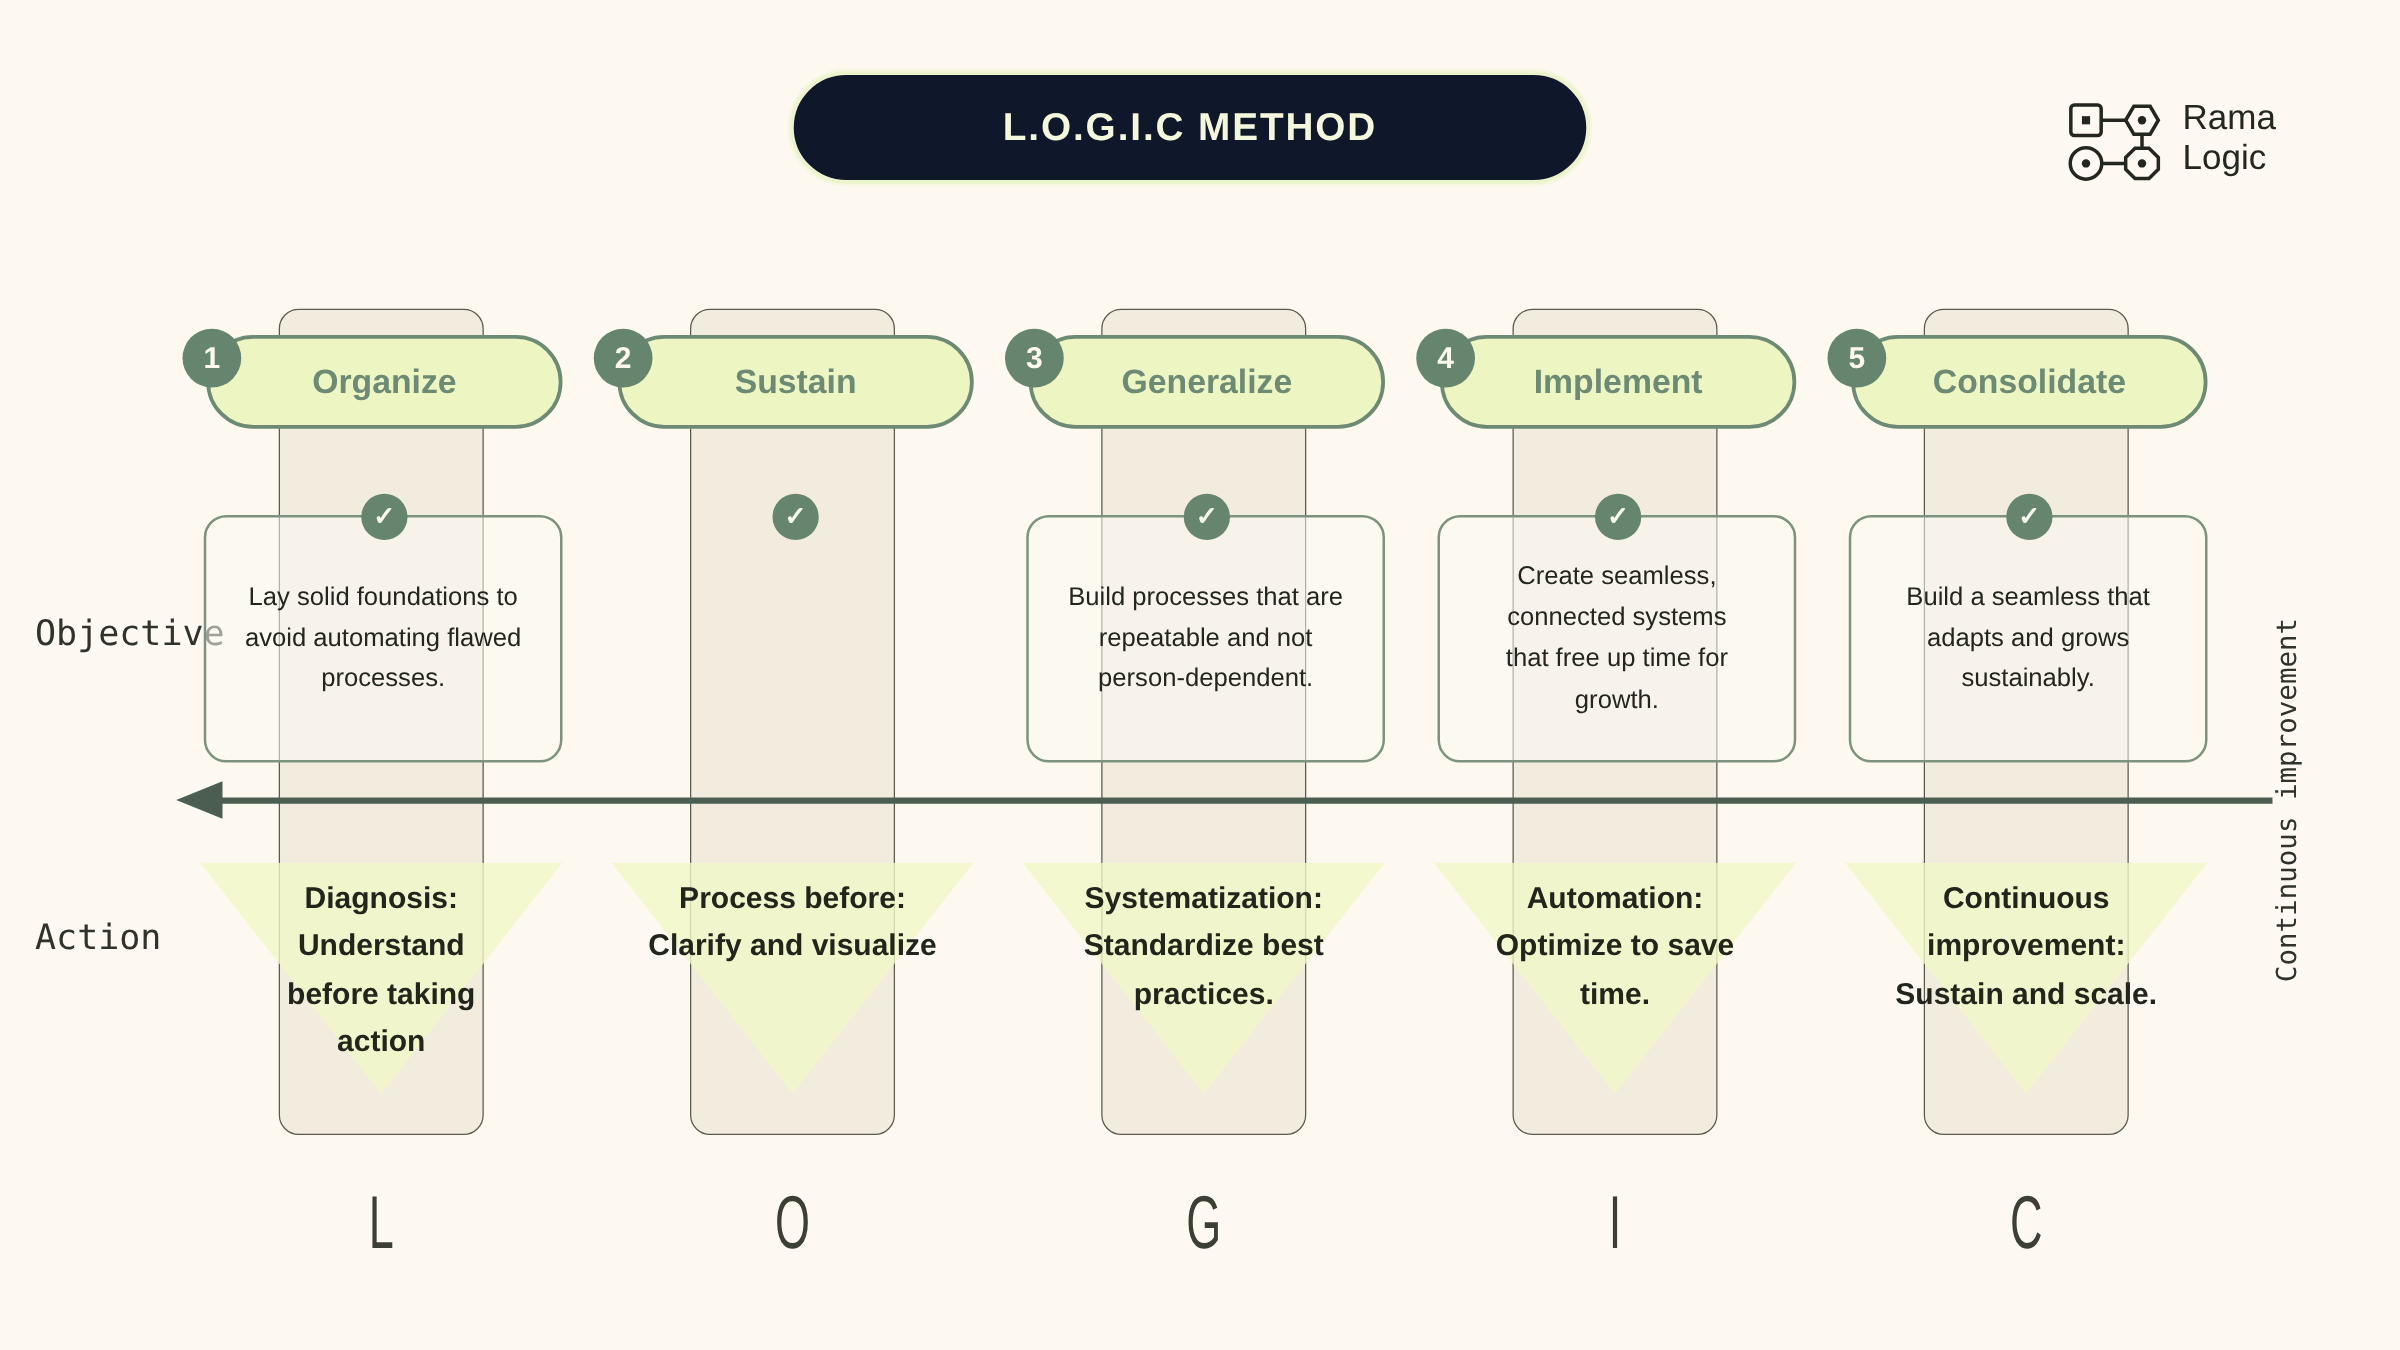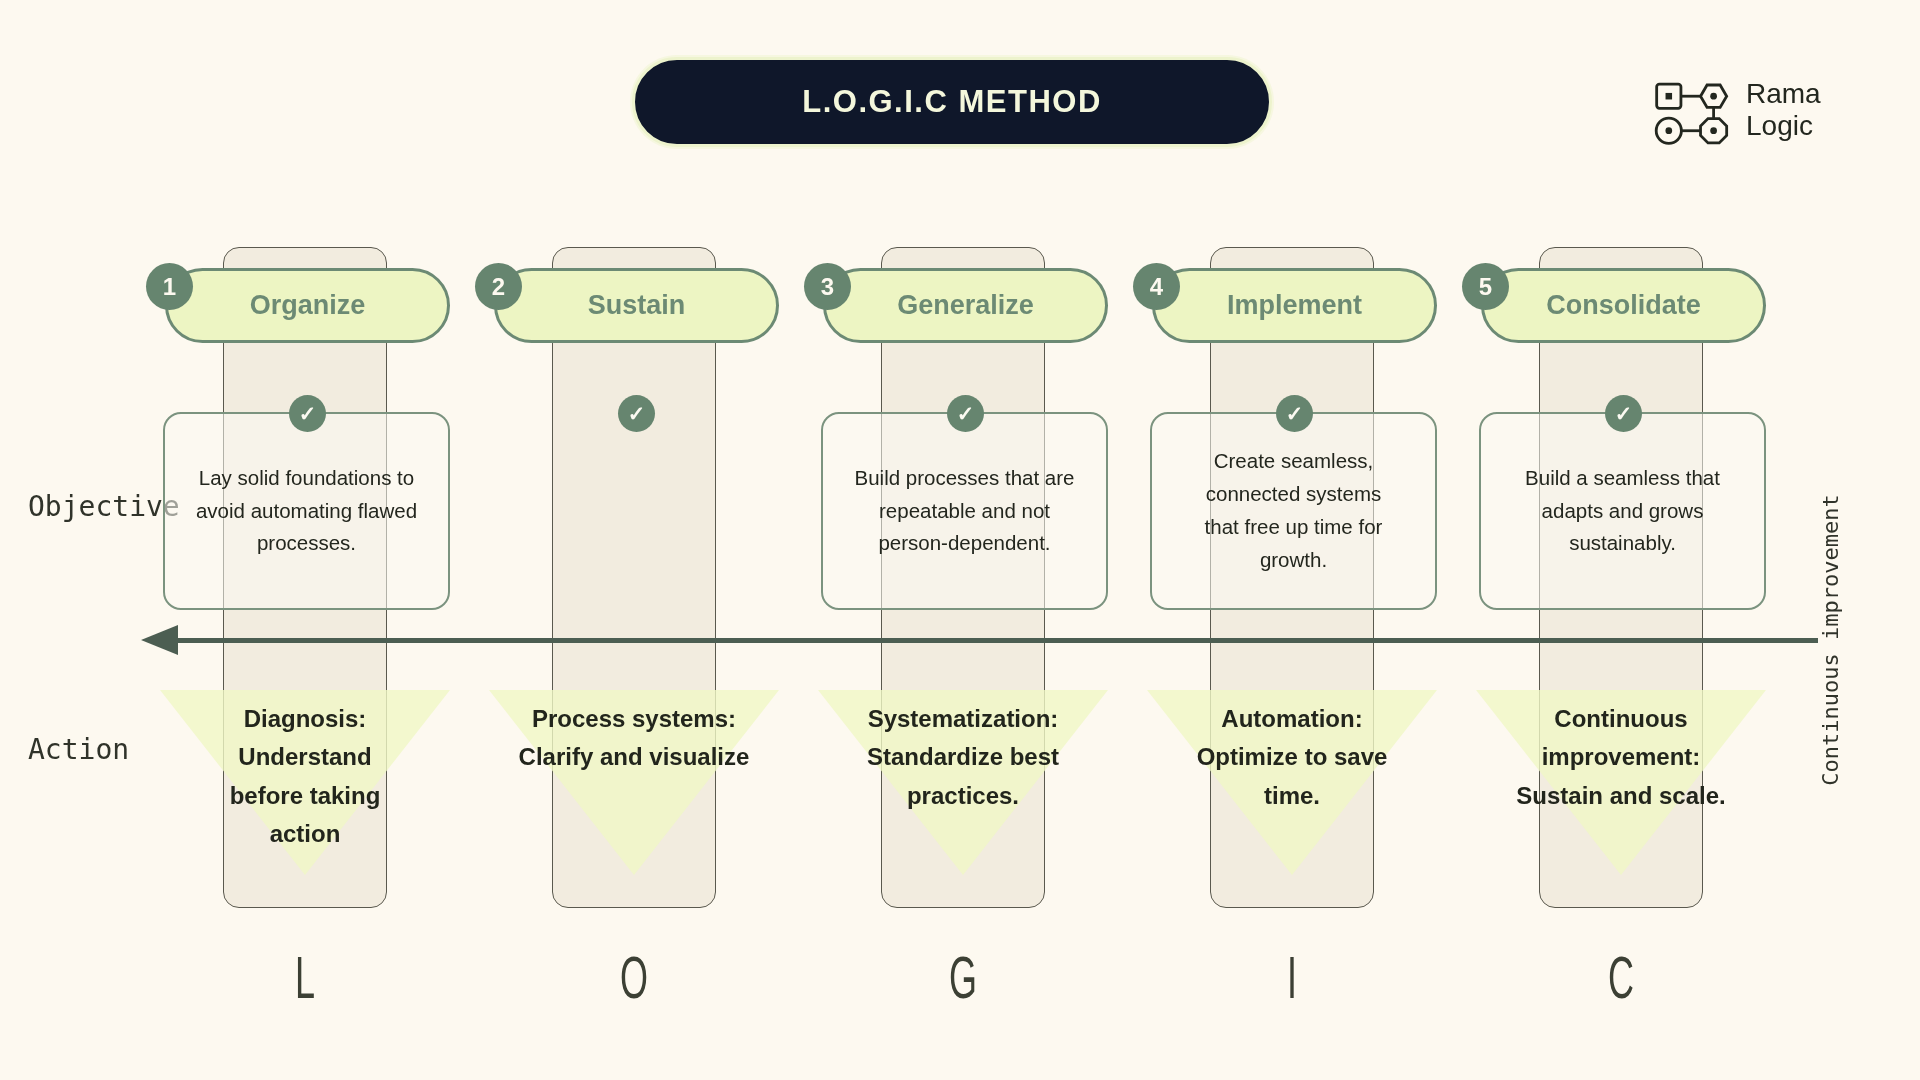--- a/index.html
+++ b/index.html
@@ -175,21 +175,21 @@
   <div class="num-badge">
       <span>2</span>
     </div>
   <div class="head-pill">
       <span>Sustain</span>
     </div>
   <div class="check-badge">
       <span>✓</span>
     </div>
   <div class="triangle"></div>
-  <div class="action-text">Process systems:
+  <div class="action-text">Process before:
 Clarify and visualize</div>
   <div class="big-letter">O</div>
 </div>
 
 <div class="col c3">
   <div class="strip"></div>
   <div class="num-badge">
       <span>3</span>
     </div>
   <div class="head-pill">

